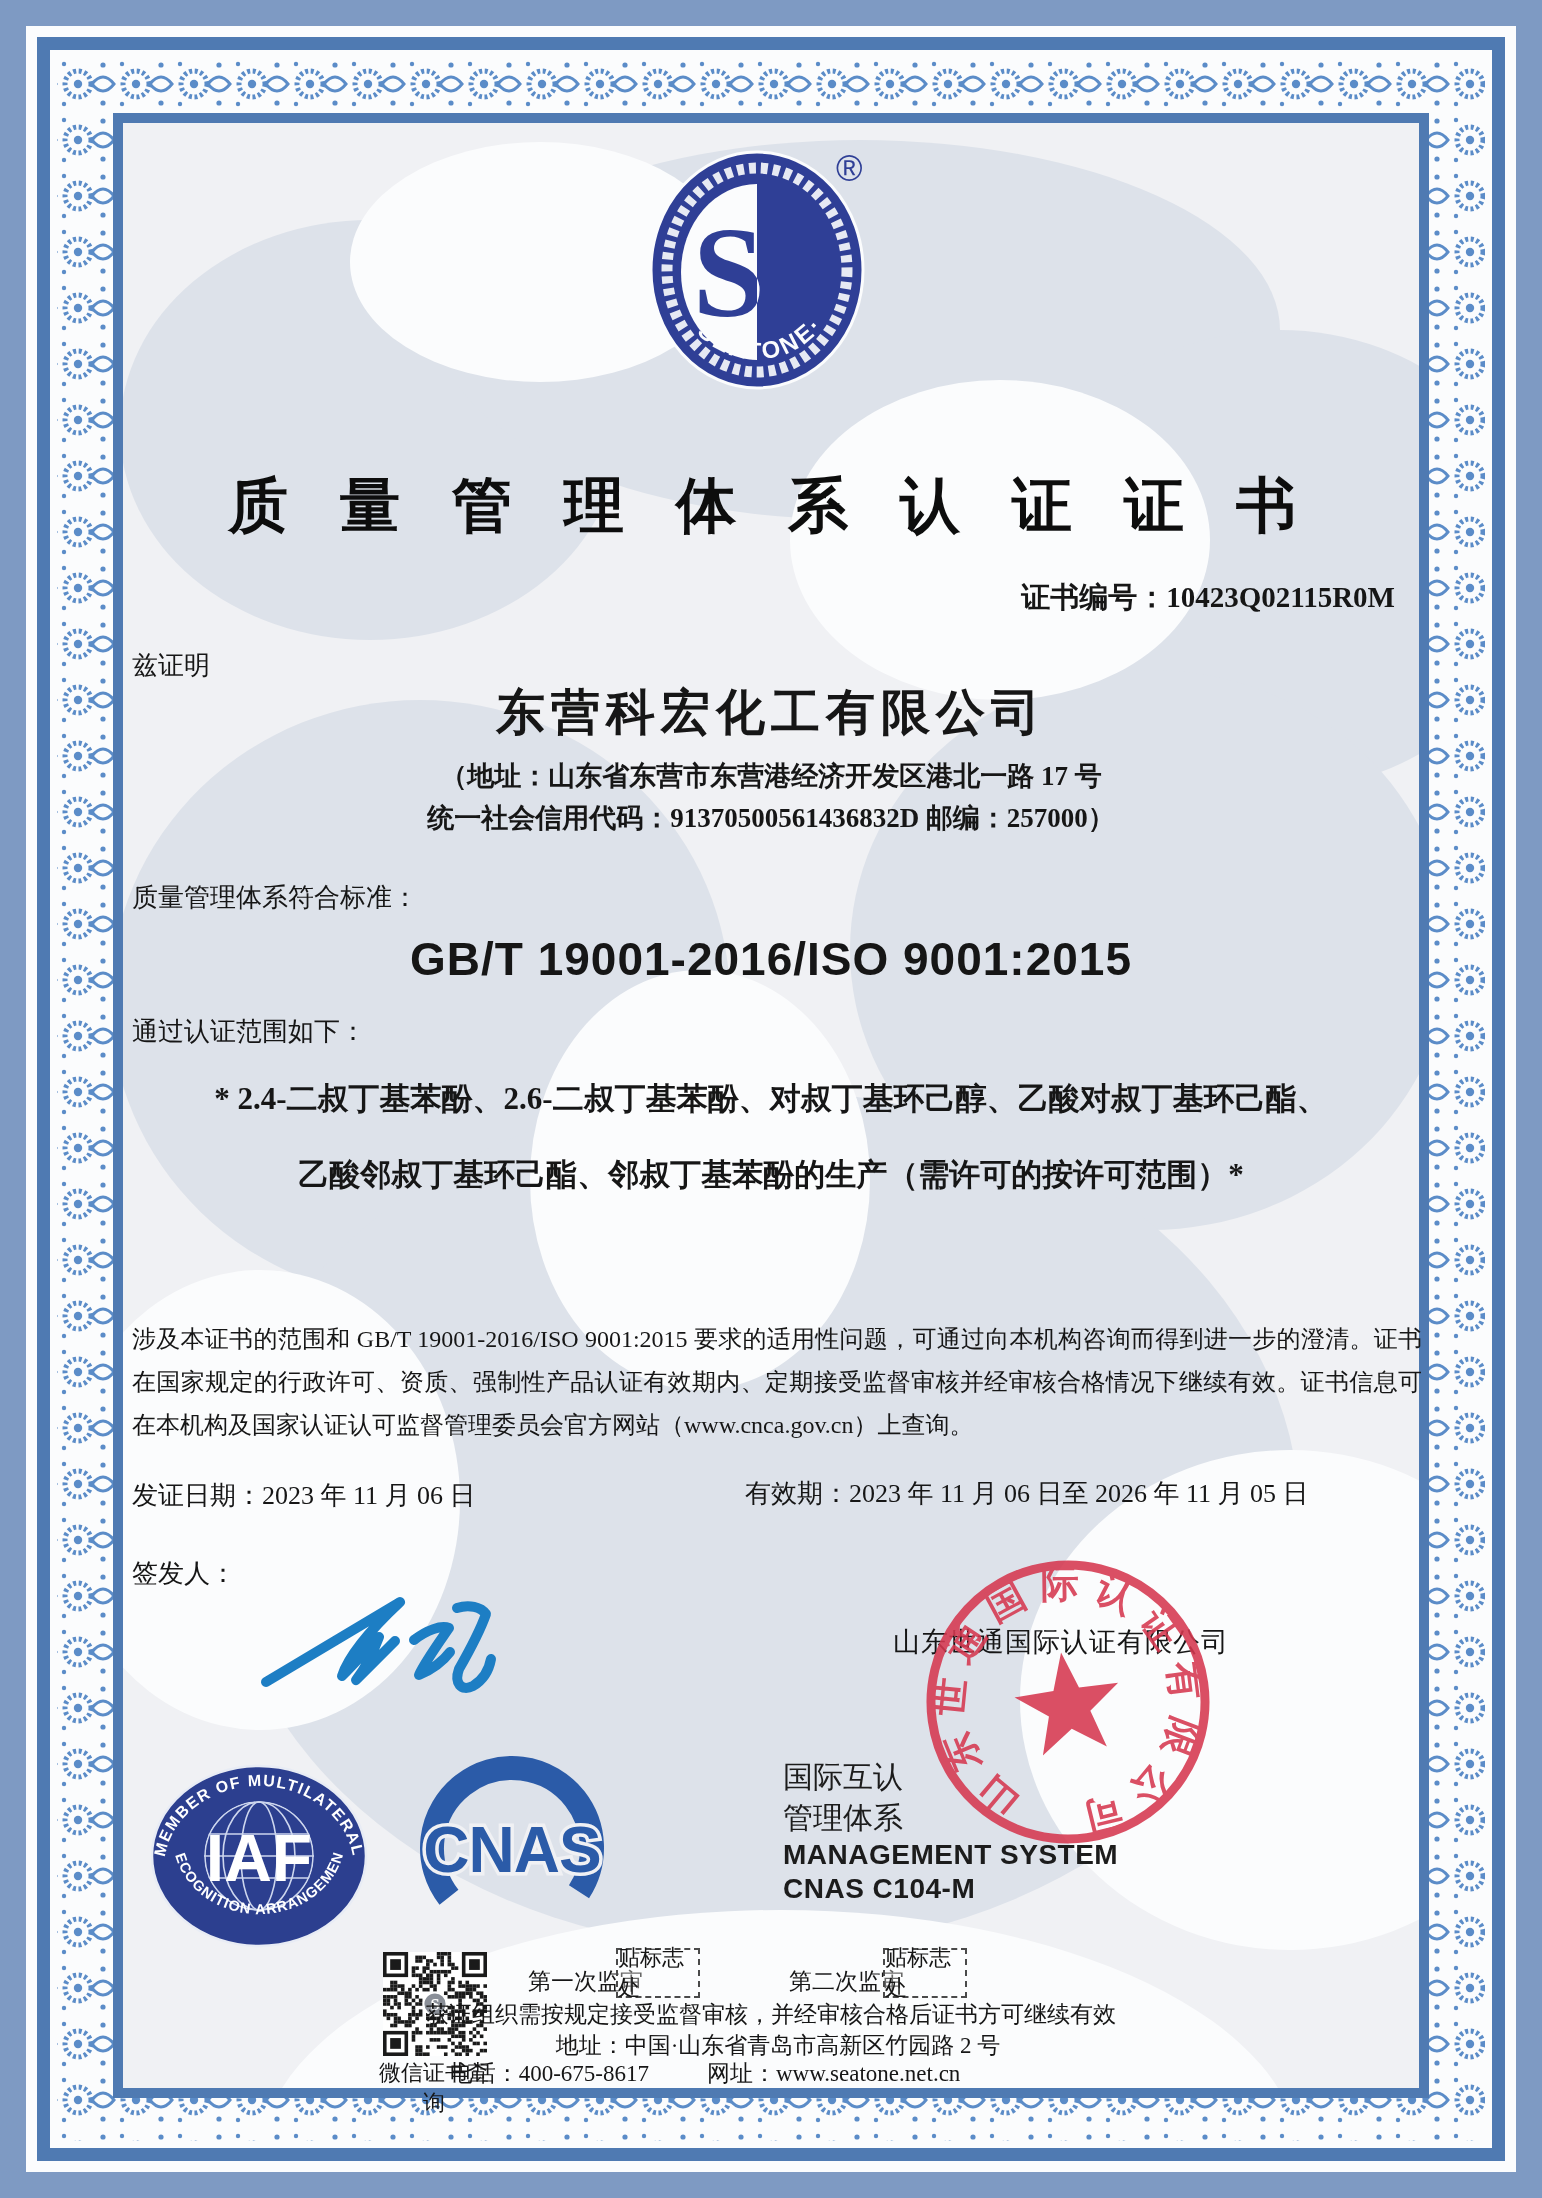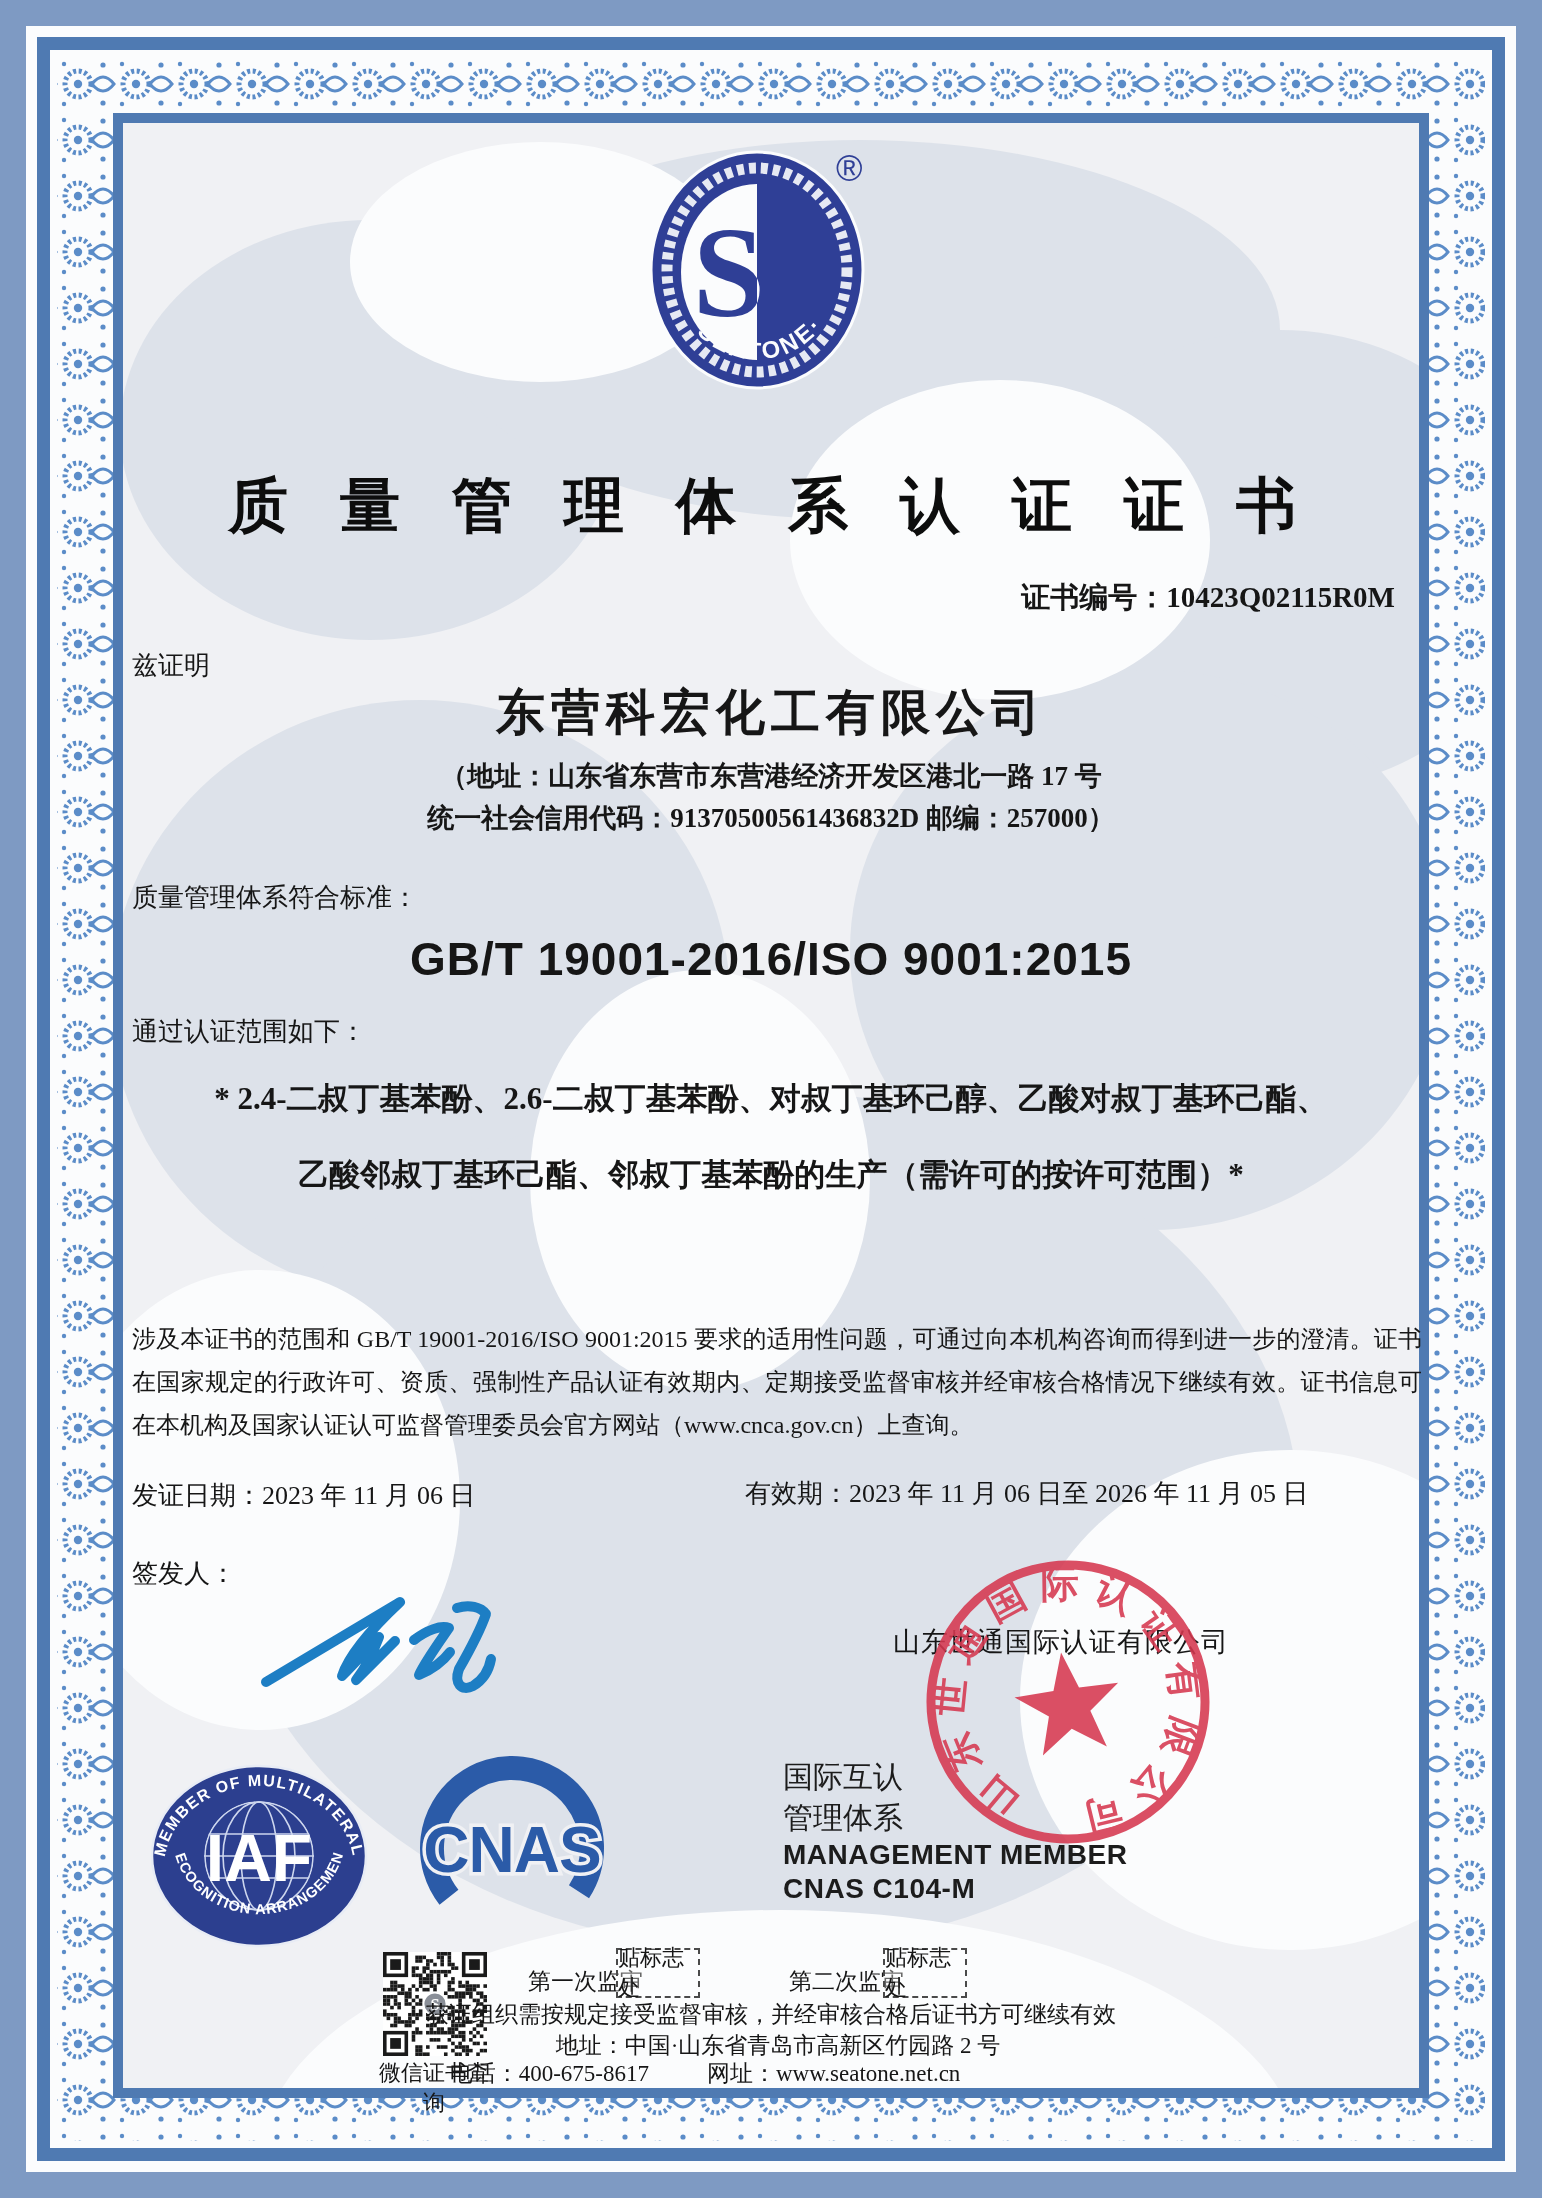--- a/index.html
+++ b/index.html
@@ -195,21 +195,21 @@
   <svg class="abs" id="cnas-svg" width="215" height="205" viewBox="0 0 215 205">
     <g>
       <circle cx="107" cy="100" r="80" fill="none" stroke="#2b5ba8" stroke-width="24" stroke-dasharray="350 160" transform="rotate(142 107 100)"></circle>
     </g>
     <text x="107" y="124" font-size="64" font-weight="bold" fill="#2b5ba8" text-anchor="middle" font-family="Liberation Sans,sans-serif" letter-spacing="-1" stroke="#f0f1f4" stroke-width="7" paint-order="stroke">CNAS</text>
   </svg>
 
   <div class="abs" id="accr-block">
     <div class="zh">国际互认</div>
     <div class="zh">管理体系</div>
-    <div class="en">MANAGEMENT MEMBER</div>
+    <div class="en">MANAGEMENT SYSTEM</div>
     <div class="en">CNAS C104-M</div>
   </div>
 
   <div class="abs" id="qr-wrap">
     <svg id="qr-svg" width="104" height="104" viewBox="0 0 29 29">
         <rect width="29" height="29" fill="#ffffff"></rect>
         <rect x="15" y="0" width="1" height="1" fill="#1a1a1a"></rect>
         <rect x="16" y="0" width="1" height="1" fill="#1a1a1a"></rect>
         <rect x="17" y="0" width="1" height="1" fill="#1a1a1a"></rect>
         <rect x="18" y="0" width="1" height="1" fill="#1a1a1a"></rect>

